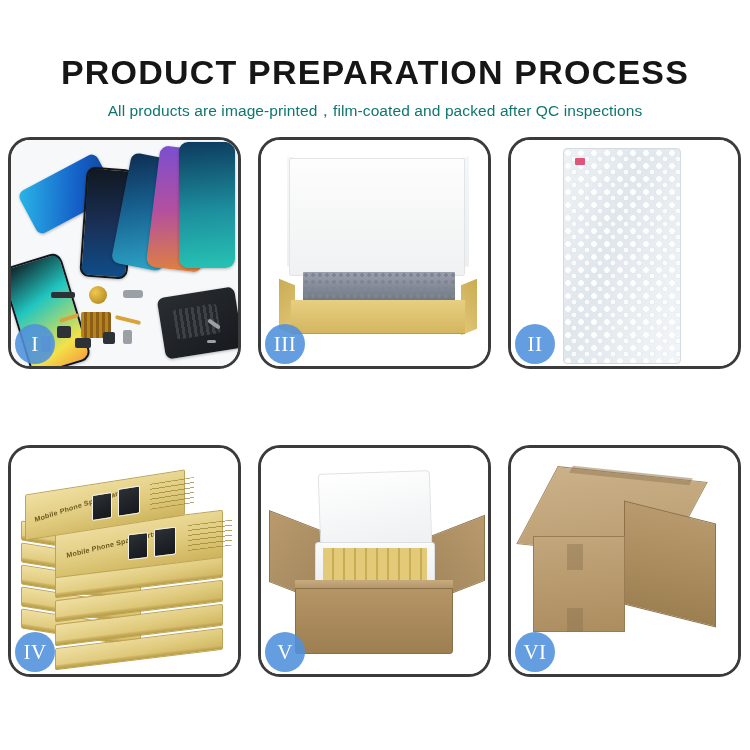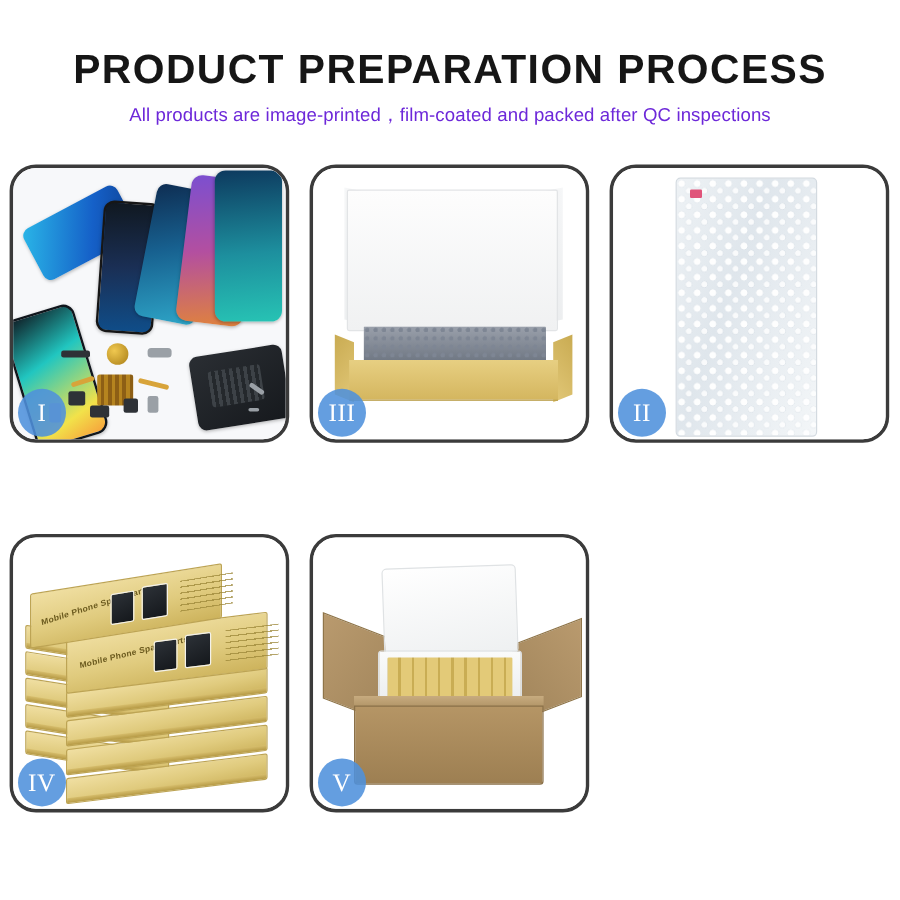--- a/index.html
+++ b/index.html
@@ -5,34 +5,34 @@
   * { box-sizing: border-box; margin: 0; padding: 0; }
   html, body {
     width: 750px; height: 750px;
     background: #ffffff;
     font-family: "Liberation Sans", sans-serif;
     overflow: hidden;
   }
   .page { position: relative; width: 750px; height: 750px; background: #fff; }
 
   
-  .header { width: 750px; padding-top: 38px; text-align: center; }
+  .header { width: 750px; padding-top: 52px; text-align: center; }
   .title {
     font-size: 34px;
     font-weight: 700;
     letter-spacing: 1.2px;
     color: #161616;
     line-height: 40px;
     font-family: "Liberation Sans", sans-serif;
   }
   .subtitle {
     margin-top: 9px;
     font-size: 15.5px;
     font-weight: 400;
-    color: #6d28d9;
+    color: #0f766e;
     letter-spacing: 0.1px;
     line-height: 20px;
   }
 
   
   .grid {
     position: absolute;
     left: 8px; top: 137px;
     width: 734px; height: 540px;
     display: grid;
@@ -415,15 +415,26 @@
         <div class="v-flapR"></div>
         <div class="v-foamlid"></div>
         <div class="v-foambox"></div>
         <div class="v-goldstack"></div>
         <div class="v-cartontop"></div>
         <div class="v-cartonfront"></div>
       </div>
       <div class="badge">V</div>
     </div>
 
+    <div class="panel">
+      <div class="panel-inner p6">
+        <div class="c-top"></div>
+        <div class="c-top-seam"></div>
+        <div class="c-right"></div>
+        <div class="c-left"></div>
+        <div class="c-tape" style="left:56px;top:96px;width:16px;height:26px;"></div>
+        <div class="c-tape" style="left:56px;top:160px;width:16px;height:24px;"></div>
+      </div>
+      <div class="badge">VI</div>
+    </div>
 
   </div>
 </div>
 
 </body></html>

